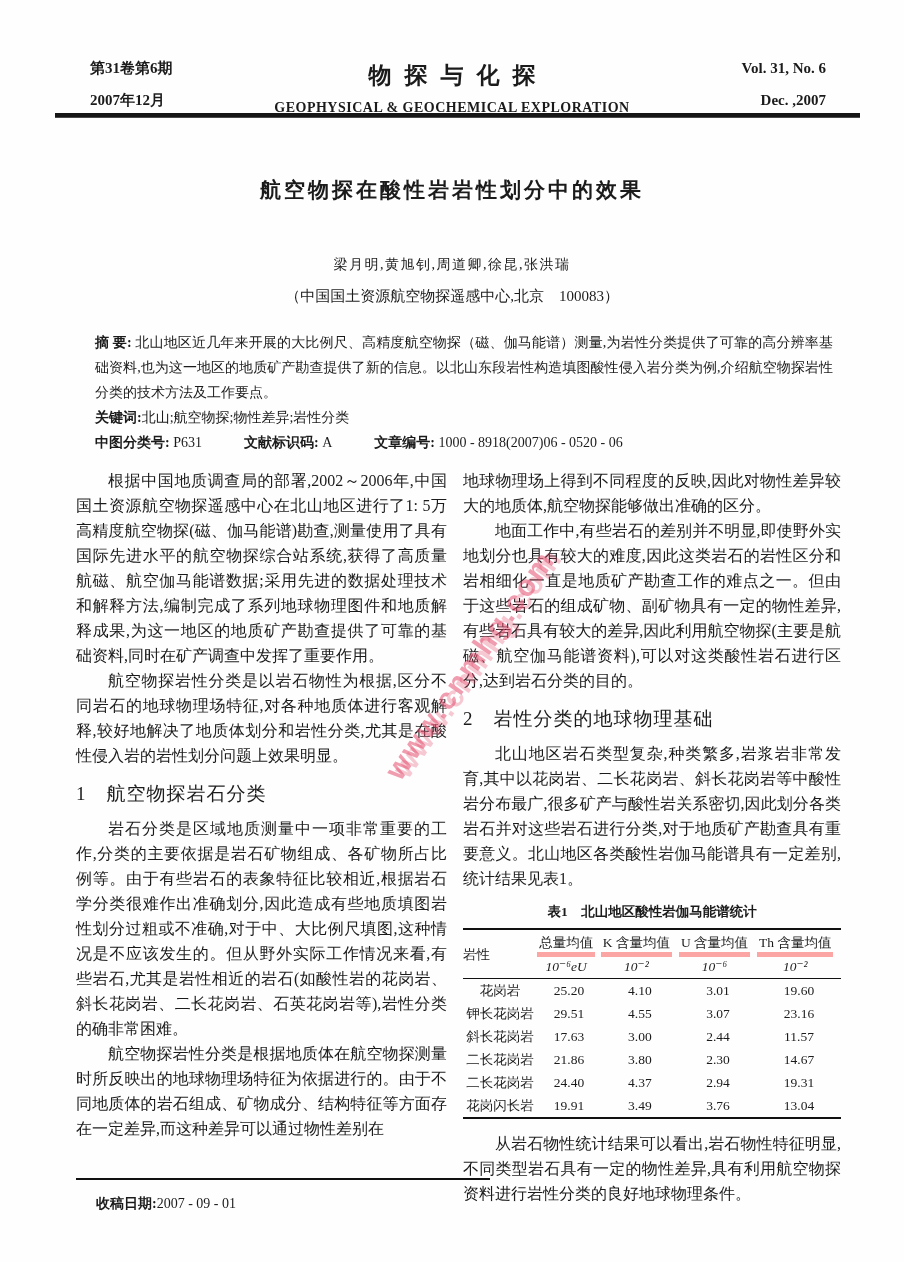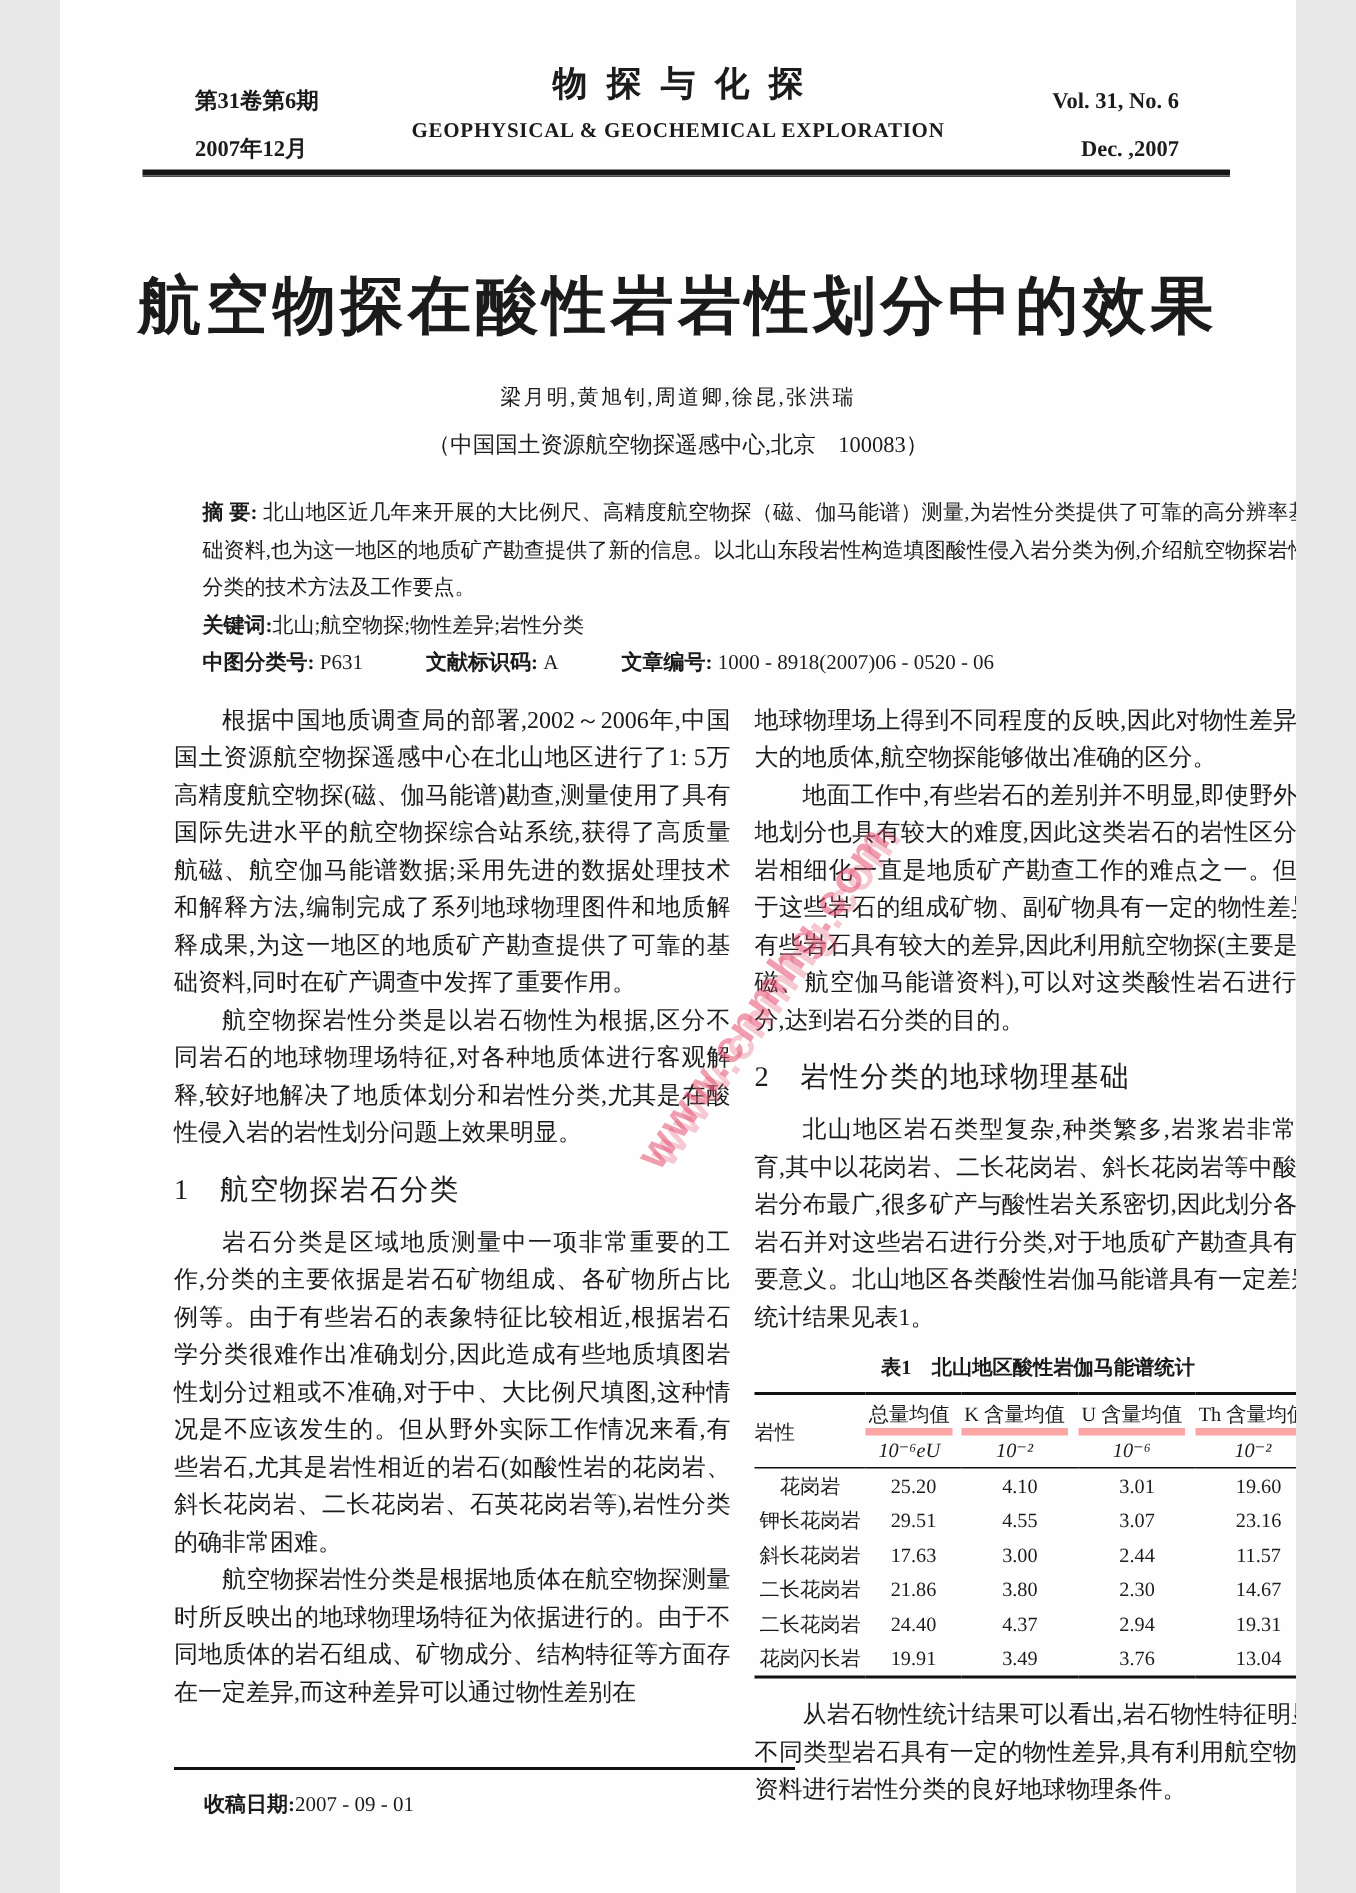--- a/index.html
+++ b/index.html
@@ -1,32 +1,32 @@
 <!DOCTYPE html>
 <html><head>
 <meta charset="utf-8">
 <style>
   * { margin:0; padding:0; box-sizing:border-box; }
   html,body { background:#e8e8e8; }
   .page {
-    position:relative; width:824px; height:1262px; margin:0 auto;
+    position:relative; width:904px; height:1262px; margin:0 auto;
     background:#fefefe; overflow:hidden; color:#1b1b1b;
     font-family:"Liberation Serif","DejaVu Serif",serif;
   }
   
   .hdr-left  { position:absolute; left:90px;  top:52px; font-size:15px; font-weight:bold; line-height:32px; }
   .hdr-right { position:absolute; right:78px; top:52px; font-size:15px; font-weight:bold; line-height:32px; text-align:right; }
-  .hdr-center{ position:absolute; left:200px; right:200px; top:40px; text-align:center; }
+  .hdr-center{ position:absolute; left:200px; right:200px; top:60px; text-align:center; }
   .journal-cn { font-size:23px; font-weight:bold; letter-spacing:13px; text-indent:13px; }
   .journal-en { font-size:14px; font-weight:bold; letter-spacing:.5px; margin-top:9px; }
   .hdr-rule { position:absolute; left:55px; right:44px; top:113px; height:3px;
               border-top:4px solid #161616; border-bottom:1px solid #4a4a4a; }
   
   .art-title   { position:absolute; left:0; right:0; top:176px; text-align:center;
-                 font-size:42px; font-weight:bold; letter-spacing:3px; }
+                 font-size:21px; font-weight:bold; letter-spacing:3px; }
   .art-authors { position:absolute; left:0; right:0; top:256px; text-align:center;
                  font-size:14px; letter-spacing:1.5px; }
   .art-affil   { position:absolute; left:0; right:0; top:287px; text-align:center; font-size:15px; }
   
   .abs-block { position:absolute; left:95px; width:738px; top:330px;
                font-size:14px; line-height:25px; text-align:justify; }
   .abs-label, .kw-label, .meta-label { font-weight:bold; }
   .meta-line .gap { display:inline-block; width:42px; }
   
   .col { position:absolute; top:468px; font-size:16px; line-height:25px;

